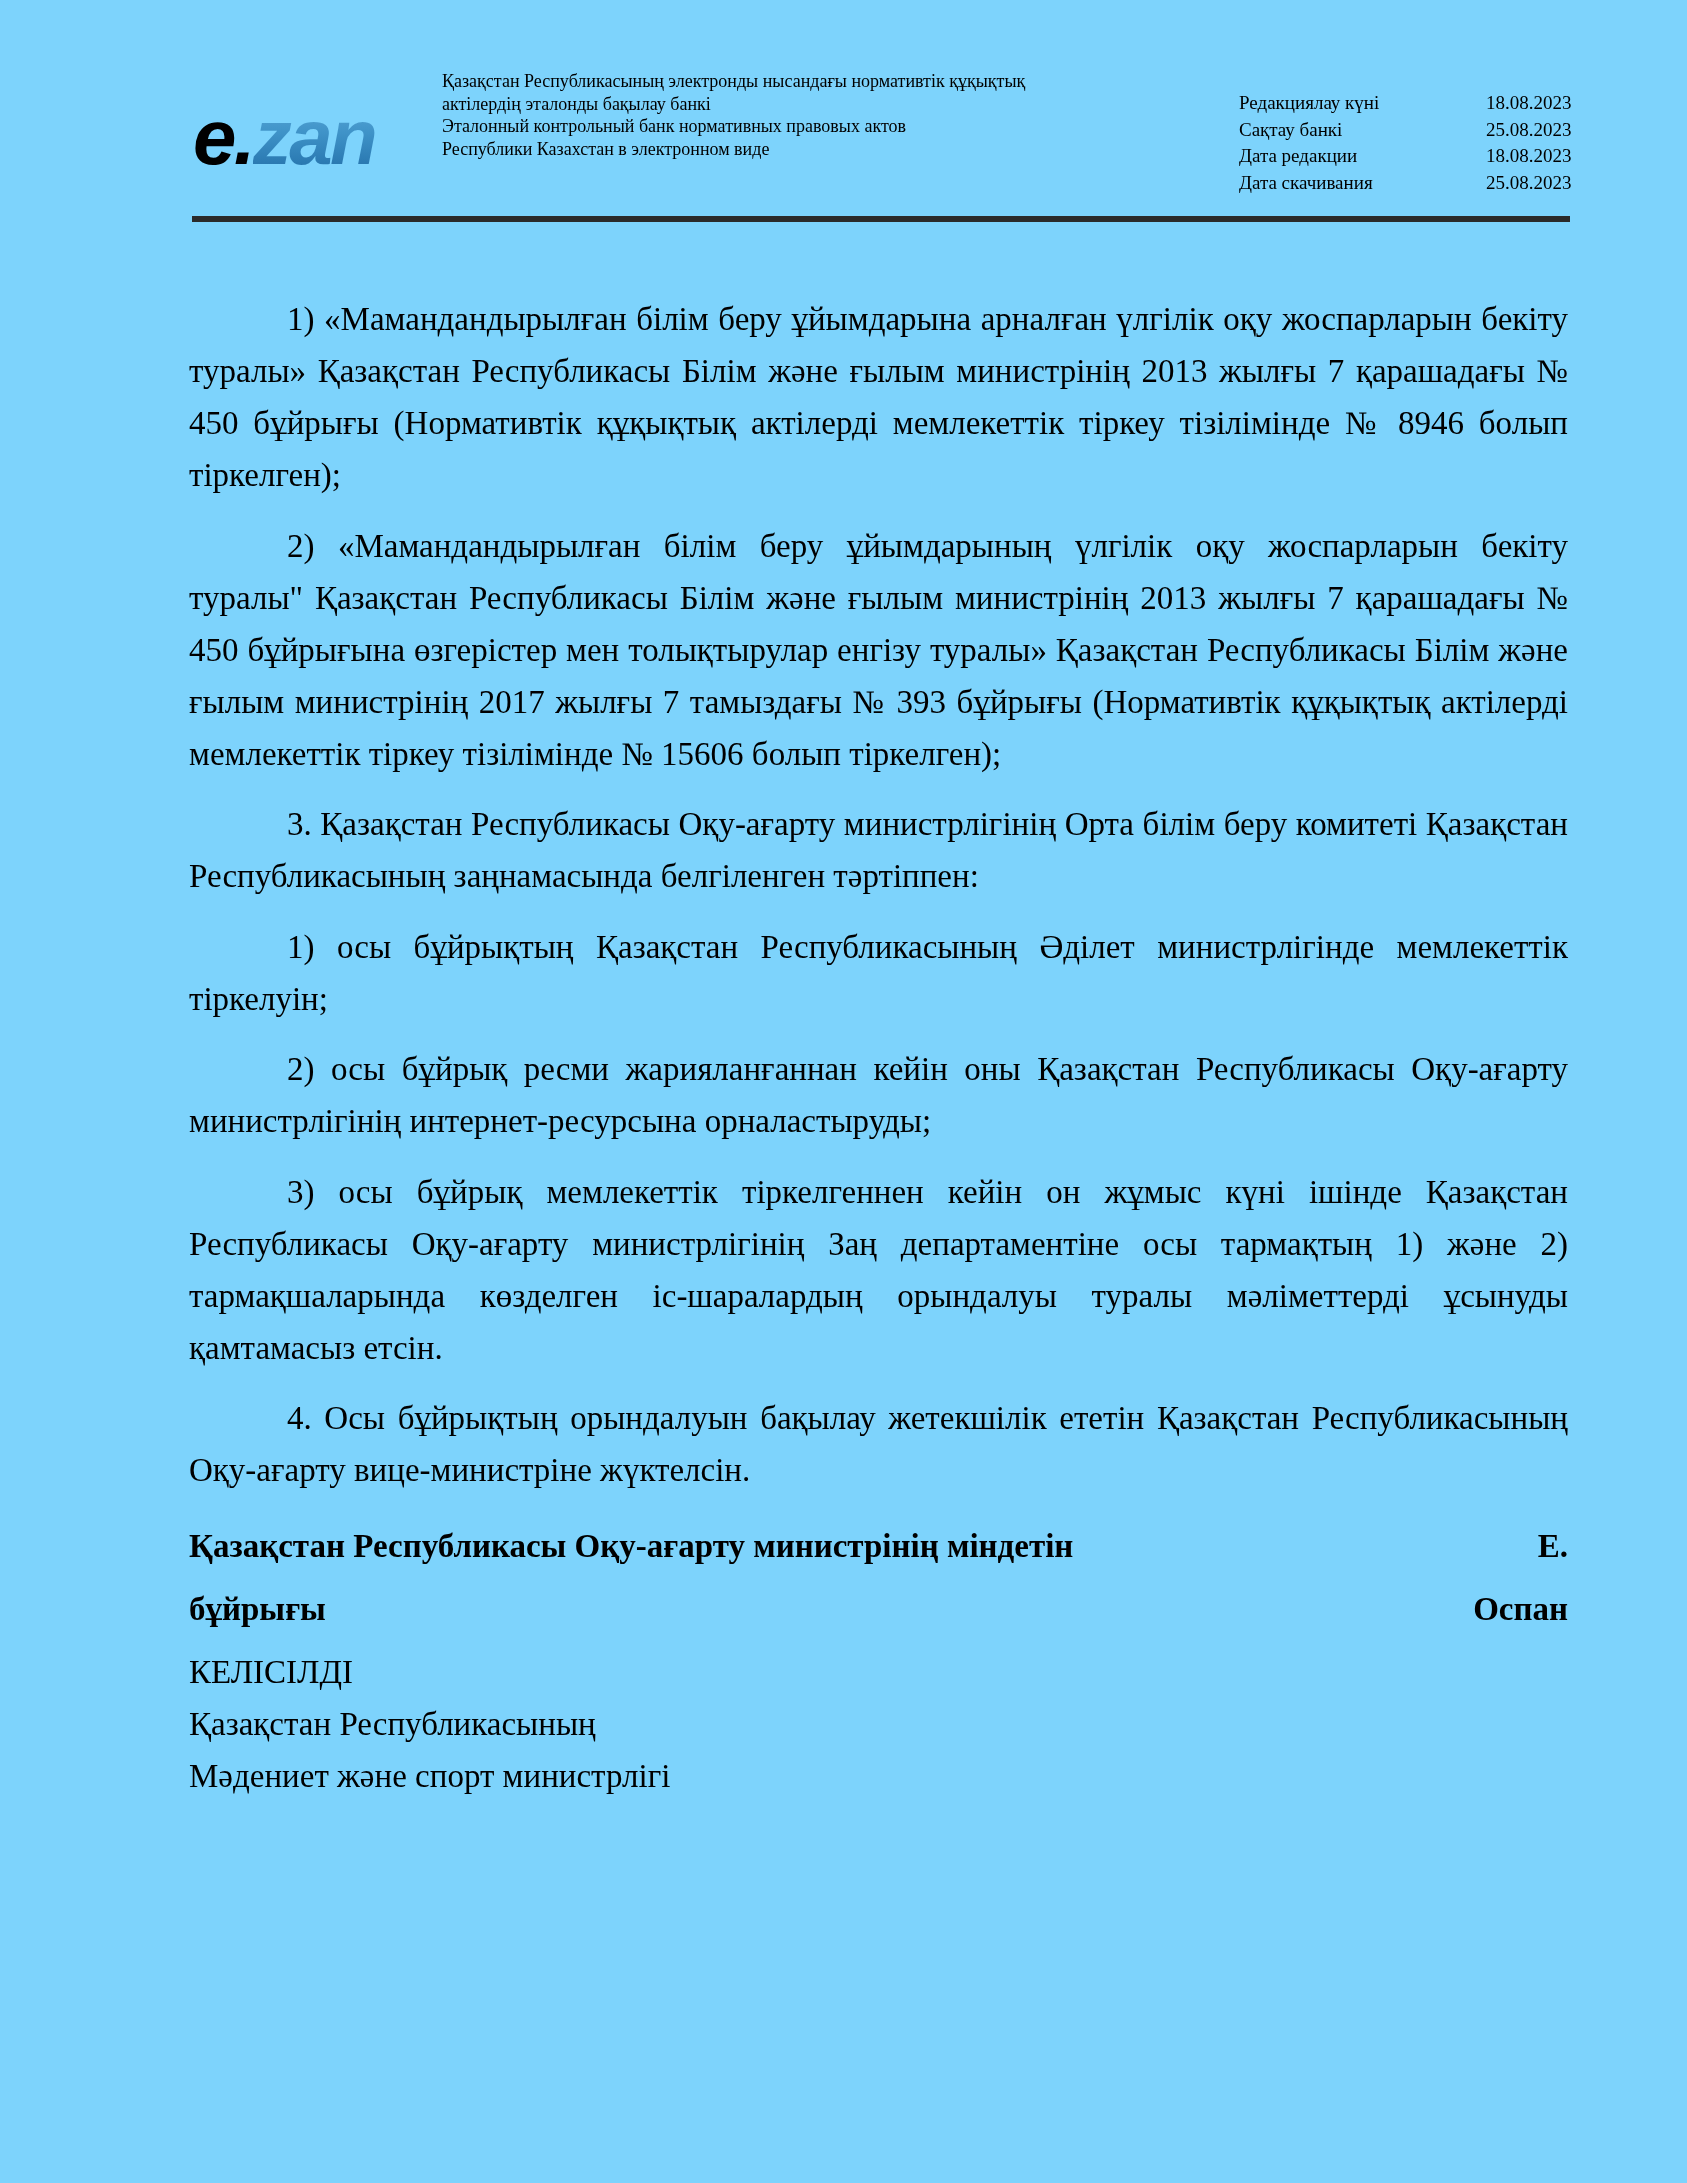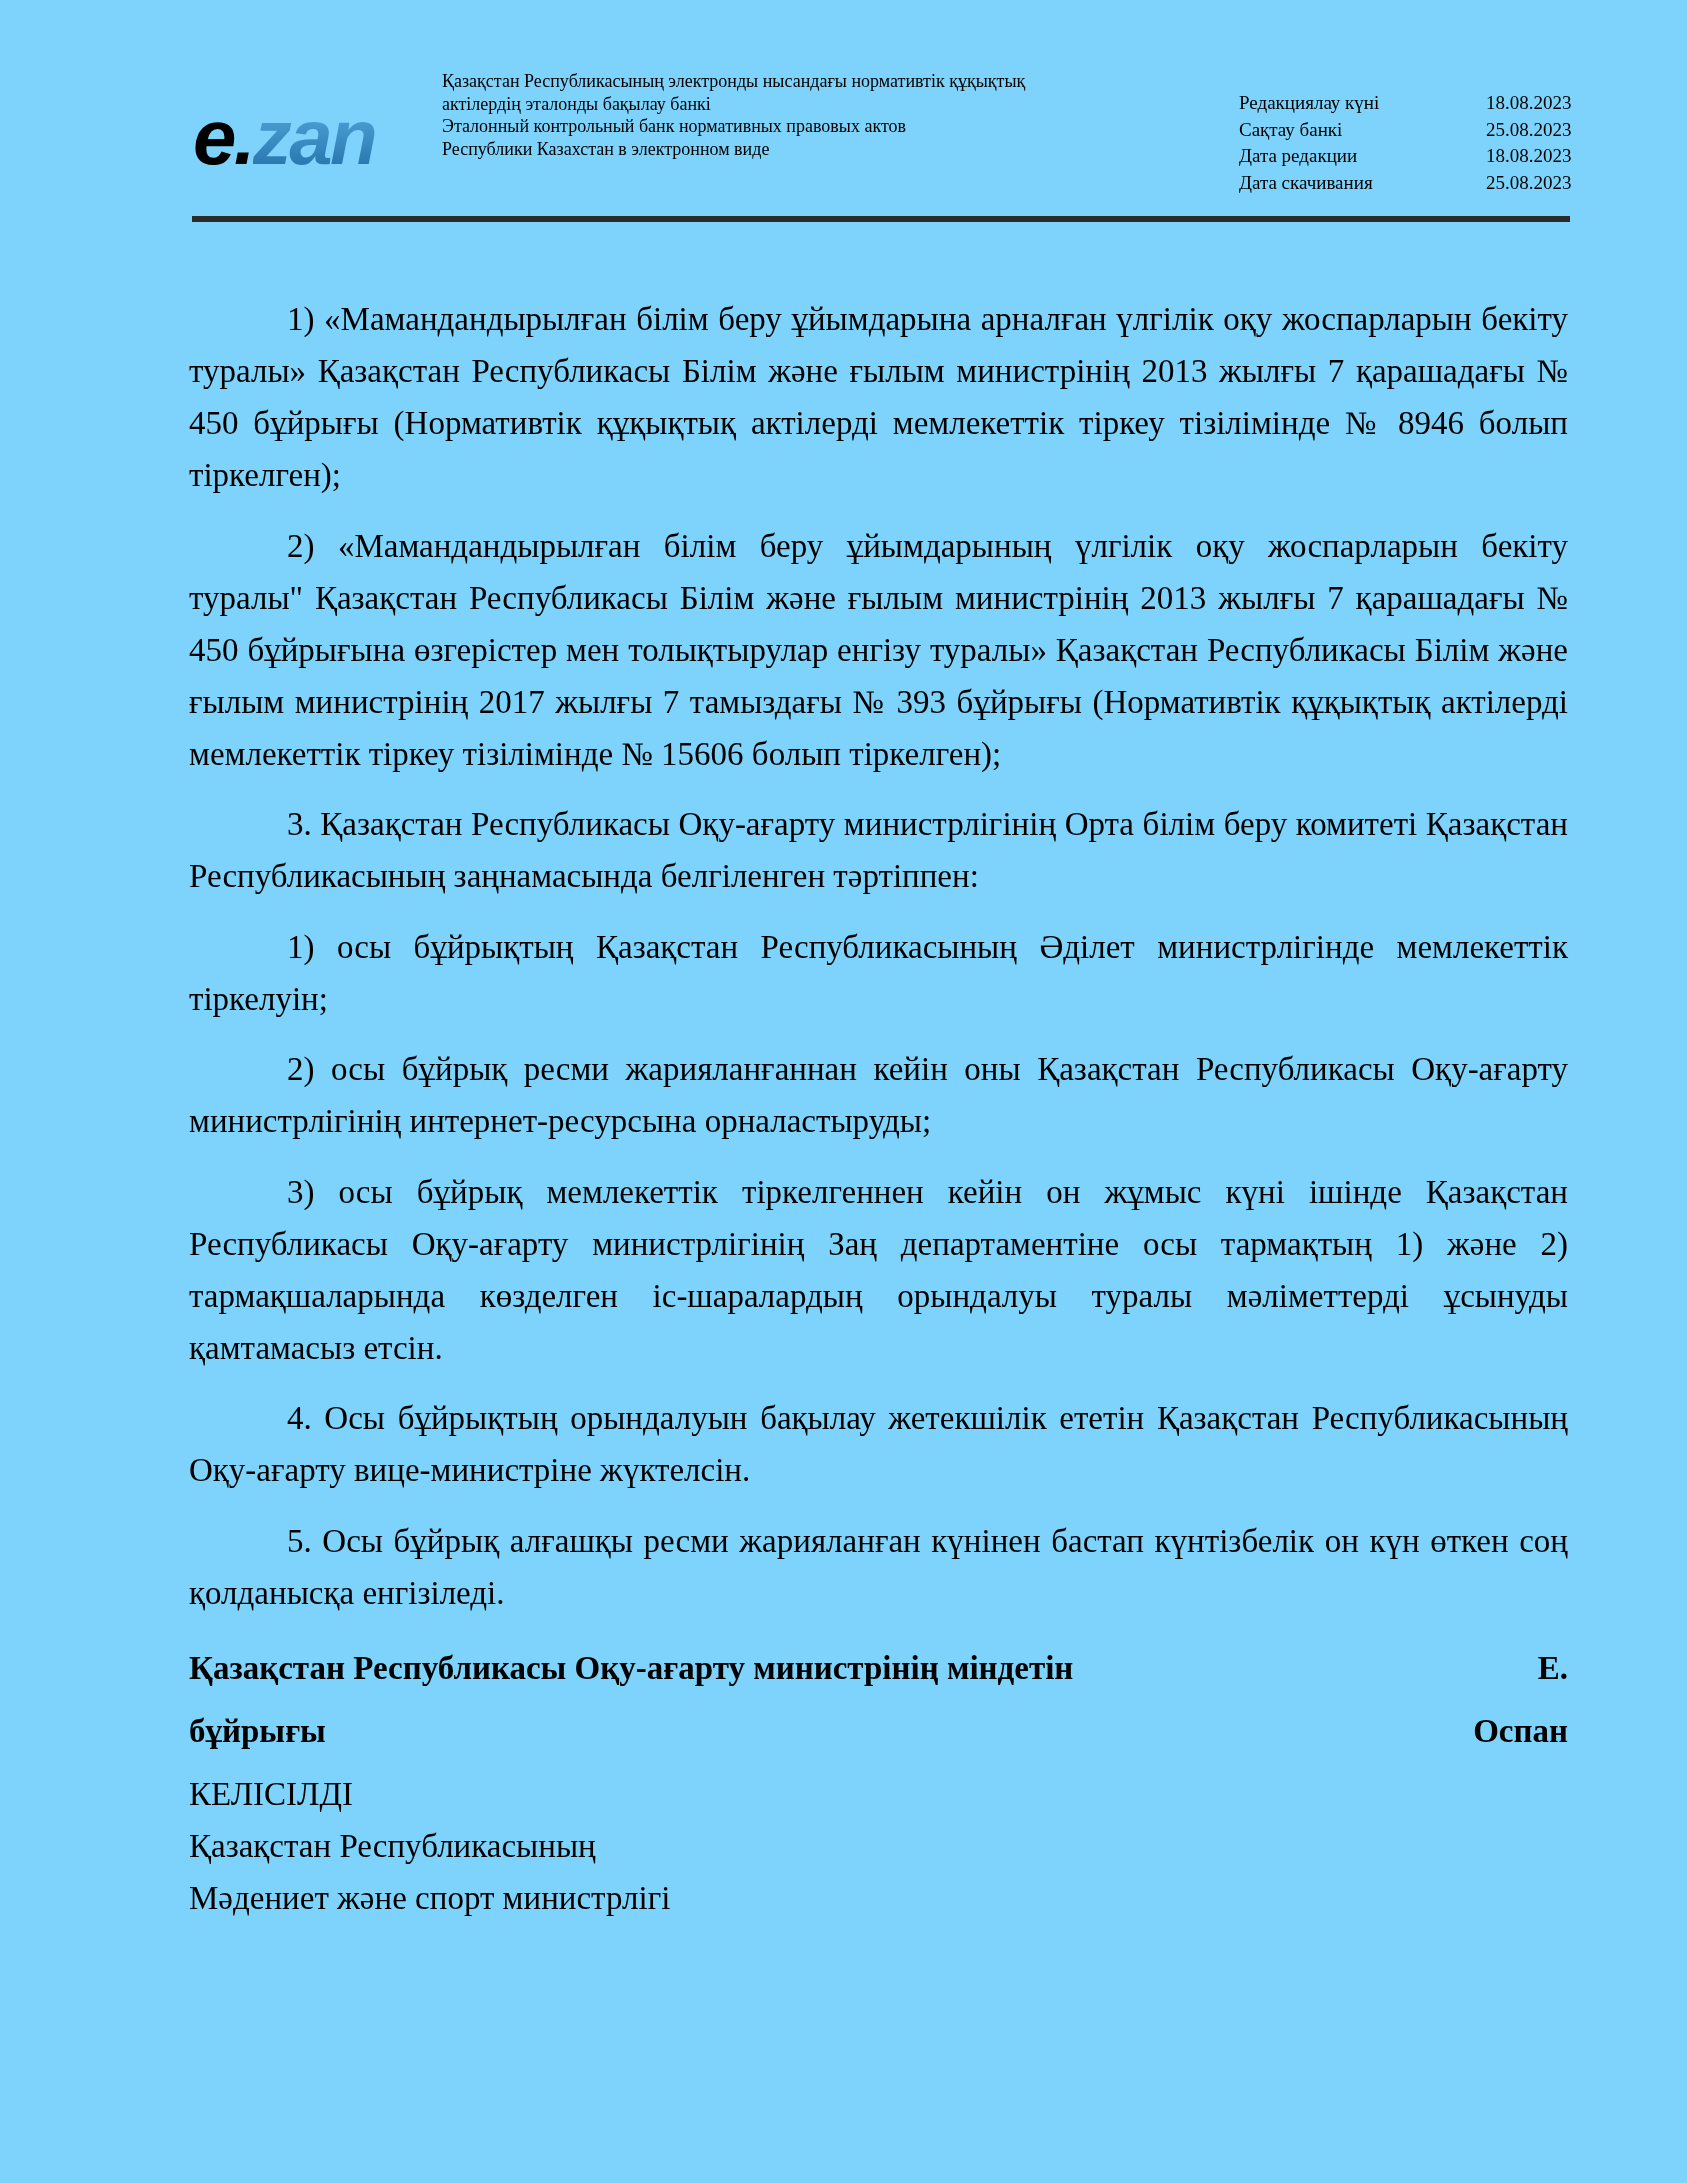--- a/index.html
+++ b/index.html
@@ -140,21 +140,20 @@
   <div class="divider"></div>
 
   <div class="doc-body">
     <p>1) «Мамандандырылған білім беру ұйымдарына арналған үлгілік оқу жоспарларын бекіту туралы» Қазақстан Республикасы Білім және ғылым министрінің 2013 жылғы 7 қарашадағы № 450 бұйрығы (Нормативтік құқықтық актілерді мемлекеттік тіркеу тізілімінде № 8946 болып тіркелген);</p>
     <p>2) «Мамандандырылған білім беру ұйымдарының үлгілік оқу жоспарларын бекіту туралы" Қазақстан Республикасы Білім және ғылым министрінің 2013 жылғы 7 қарашадағы № 450 бұйрығына өзгерістер мен толықтырулар енгізу туралы» Қазақстан Республикасы Білім және ғылым министрінің 2017 жылғы 7 тамыздағы № 393 бұйрығы (Нормативтік құқықтық актілерді мемлекеттік тіркеу тізілімінде № 15606 болып тіркелген);</p>
     <p>3. Қазақстан Республикасы Оқу-ағарту министрлігінің Орта білім беру комитеті Қазақстан Республикасының заңнамасында белгіленген тәртіппен:</p>
     <p>1) осы бұйрықтың Қазақстан Республикасының Әділет министрлігінде мемлекеттік тіркелуін;</p>
     <p>2) осы бұйрық ресми жарияланғаннан кейін оны Қазақстан Республикасы Оқу-ағарту министрлігінің интернет-ресурсына орналастыруды;</p>
     <p>3) осы бұйрық мемлекеттік тіркелгеннен кейін он жұмыс күні ішінде Қазақстан Республикасы Оқу-ағарту министрлігінің Заң департаментіне осы тармақтың 1) және 2) тармақшаларында көзделген іс-шаралардың орындалуы туралы мәліметтерді ұсынуды қамтамасыз етсін.</p>
     <p>4. Осы бұйрықтың орындалуын бақылау жетекшілік ететін Қазақстан Республикасының Оқу-ағарту вице-министріне жүктелсін.</p>
-    <p>5. Осы бұйрық алғашқы ресми жарияланған күнінен бастап күнтізбелік он күн өткен соң қолданысқа енгізіледі.</p>
 
     <div class="signature">
       <div class="sig-row">
         <span>Қазақстан Республикасы Оқу-ағарту министрінің міндетін</span>
         <span>Е.</span>
       </div>
       <div class="sig-row">
         <span>бұйрығы</span>
         <span>Оспан</span>
       </div>

